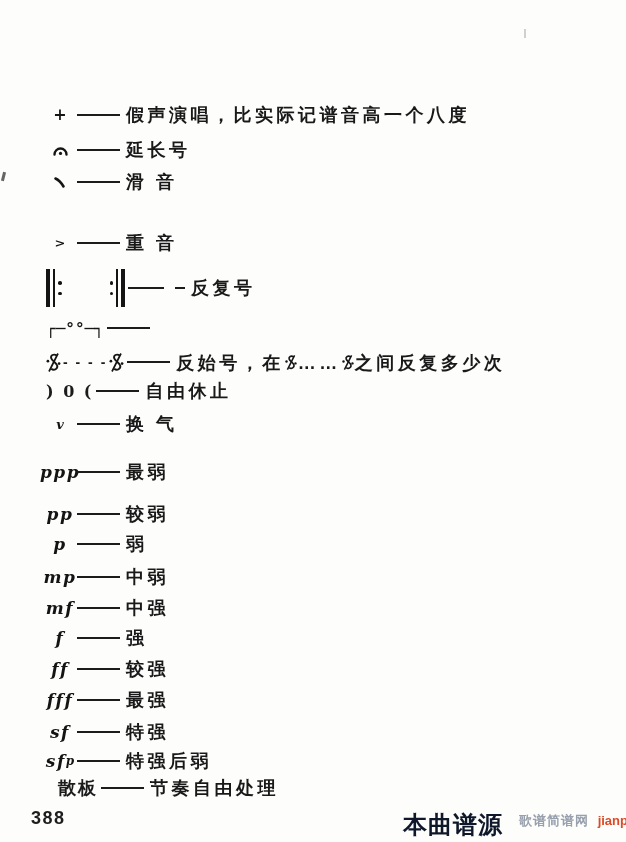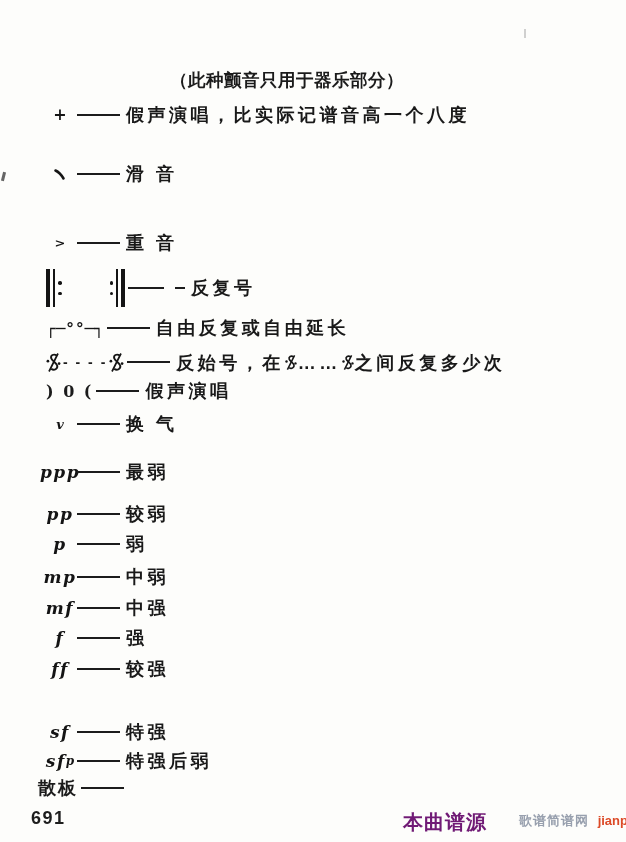--- a/index.html
+++ b/index.html
@@ -38,62 +38,71 @@
   .dyn{
     font-family:"DejaVu Serif",serif;font-style:italic;font-weight:bold;
     font-size:17px;letter-spacing:1.5px;color:#141414;
   }
   .dyn sup{font-size:12px;vertical-align:6px;letter-spacing:0;}
   .bracket-sym{
     font-family:"DejaVu Sans Mono",monospace;font-size:16px;letter-spacing:0;
     font-weight:bold;color:#151515;
   }
   .freerest-sym{font-family:"DejaVu Serif",serif;font-size:16px;font-weight:bold;letter-spacing:2px;}
-  .cjk-term{font-size:18px;font-weight:600;letter-spacing:2px;}
+  .cjk-term{font-size:18px;font-weight:600;letter-spacing:2px;margin-left:20px;}
   
   .rptrow{height:40px;}
   .rpt{display:flex;align-items:center;height:38px;}
   .bar-thick{width:4px;height:38px;background:#141414;}
   .bar-thin{width:2px;height:38px;background:#141414;}
   .rpt .sp2{width:3px;}
   .rpt-dots{display:flex;flex-direction:column;justify-content:center;gap:7px;height:38px;margin:0 3px;}
   .rpt-dot{width:3.5px;height:3.5px;background:#141414;border-radius:50%;}
   .rpt-gap{width:42px;}
   
   .seg-dashes{font-size:14px;font-weight:bold;letter-spacing:2px;margin:0 2px;color:#1b1b1b;}
   svg.icon{display:block;}
   .inline-seg{margin:0 1px;transform:translateY(2px);display:inline-block;}
   
   .page-number{position:absolute;left:31px;top:808px;font-size:18px;font-weight:bold;letter-spacing:1.5px;color:#1d1d1d;}
-  .source-label{position:absolute;left:403px;top:809px;font-size:20px;font-weight:800;letter-spacing:1px;color:#701a75;}
+  .source-label{position:absolute;left:403px;top:809px;font-size:24px;font-weight:800;letter-spacing:1px;color:#0f172a;}
   .watermark{position:absolute;left:499px;top:812px;font-size:13px;white-space:nowrap;}
   .wm-name{font-weight:600;letter-spacing:1px;}
   .wm-url{font-weight:bold;margin-left:5px;}
   
   .artifact-a{position:absolute;left:2px;top:172px;width:2.5px;height:9px;background:#4a4a4a;transform:rotate(14deg);opacity:.85;}
   .artifact-b{position:absolute;left:524px;top:29px;width:2px;height:9px;background:#9a9a9a;opacity:.45;}
 </style>
 </head>
 <body>
 
 <div class="page">
 
   <div class="artifact-a"></div>
   <div class="artifact-b"></div>
 
-  <div class="header-note">（此种颤音只用于器乐部分）</div>
 
   <div class="row" style="top:103px">
     <span class="symcol glyph plus-sym">+</span>
     <span class="dash"></span>
     <span class="label">假声演唱，比实际记谱音高一个八度</span>
   </div>
 
-
-  <div class="row" style="top:162px">
+  <div class="row" style="top:138px">
+    <span class="symcol">
+      <svg class="icon" width="15" height="11" viewBox="0 0 15 11">
+        <path d="M1.5,9.5 A6,6 0 0 1 13.5,9.5" fill="none" stroke="#151515" stroke-width="2.4" stroke-linecap="round"></path>
+        <circle cx="7.5" cy="8.4" r="1.6" fill="#151515"></circle>
+      </svg>
+    </span>
+    <span class="dash"></span>
+    <span class="label">延长号</span>
+  </div>
+
+  <div class="row" style="top:170px">
     <span class="symcol">
       <svg class="icon" width="14" height="13" viewBox="0 0 14 13">
         <path d="M2.5,2.5 Q7,4.5 10.5,10.5" fill="none" stroke="#151515" stroke-width="2.6" stroke-linecap="round"></path>
       </svg>
     </span>
     <span class="dash"></span>
     <span class="label">滑 音</span>
   </div>
 
 
@@ -124,21 +133,20 @@
         <span class="bar-thick"></span>
     </span>
     <span class="dash" style="width:36px"></span>
     <span class="dash short"></span>
     <span class="label">反复号</span>
   </div>
 
   <div class="row" style="top:316px">
     <span class="symcol auto bracket-sym">┌─°°─┐</span>
     <span class="dash"></span>
-    <span class="label">自由反复或自由延长</span>
   </div>
 
   <div class="row" style="top:350px">
     <span class="symcol auto">
       <svg class="icon" width="15" height="21" viewBox="0 0 15 21">
         <line x1="12" y1="1.5" x2="3" y2="19.5" stroke="#151515" stroke-width="1.7"></line>
         <path d="M11,3.6 C7.4,1.4 4.4,3.4 5.2,6.2 C6,9 10.4,10.6 11.2,13.6 C12,16.6 8.2,19.2 5.2,16.8" fill="none" stroke="#151515" stroke-width="1.9"></path>
         <circle cx="1.9" cy="9.2" r="1.35" fill="#151515"></circle>
         <circle cx="13.1" cy="11.6" r="1.35" fill="#151515"></circle>
       </svg>
@@ -162,21 +170,21 @@
             <line x1="12" y1="1.5" x2="3" y2="19.5" stroke="#151515" stroke-width="1.9"></line>
             <path d="M11,3.6 C7.4,1.4 4.4,3.4 5.2,6.2 C6,9 10.4,10.6 11.2,13.6 C12,16.6 8.2,19.2 5.2,16.8" fill="none" stroke="#151515" stroke-width="2.1"></path>
             <circle cx="1.9" cy="9.2" r="1.5" fill="#151515"></circle>
             <circle cx="13.1" cy="11.6" r="1.5" fill="#151515"></circle>
           </svg></span><span class="em">之间反复多少次</span></span>
   </div>
 
   <div class="row" style="top:379px">
     <span class="symcol auto freerest-sym">) 0 (</span>
     <span class="dash"></span>
-    <span class="label">假声演唱</span>
+    <span class="label">自由休止</span>
   </div>
 
   <div class="row" style="top:412px">
     <span class="symcol glyph breath-sym">v</span>
     <span class="dash"></span>
     <span class="label">换 气</span>
   </div>
 
 
   <div class="row" style="top:460px">
@@ -206,40 +214,46 @@
   </div>
   <div class="row" style="top:626px">
     <span class="symcol dyn">f</span>
     <span class="dash"></span>
     <span class="label">强</span>
   </div>
   <div class="row" style="top:657px">
     <span class="symcol dyn">ff</span>
     <span class="dash"></span>
     <span class="label">较强</span>
+  </div>
+  <div class="row" style="top:688px">
+    <span class="symcol dyn">fff</span>
+    <span class="dash"></span>
+    <span class="label">最强</span>
   </div>
   <div class="row" style="top:720px">
     <span class="symcol dyn">sf</span>
     <span class="dash"></span>
     <span class="label">特强</span>
   </div>
   <div class="row" style="top:749px">
     <span class="symcol dyn">
         <span>sf</span>
         <sup>p</sup>
       </span>
     <span class="dash"></span>
     <span class="label">特强后弱</span>
   </div>
 
   <div class="row" style="top:776px;left:38px">
     <span class="symcol auto cjk-term">散板</span>
     <span class="dash"></span>
-  </div>
-
-  <div class="page-number">691</div>
+    <span class="label">节奏自由处理</span>
+  </div>
+
+  <div class="page-number">388</div>
   <div class="source-label">本曲谱源</div>
   <div class="watermark">
     <span class="wm-name" style="color: rgb(152, 160, 174); margin-left: 20px;">歌谱简谱网</span>
     <span class="wm-url" style="color: rgb(220, 74, 39);">jianpu.cn</span>
   </div>
 
 </div>
 
 </body></html>

